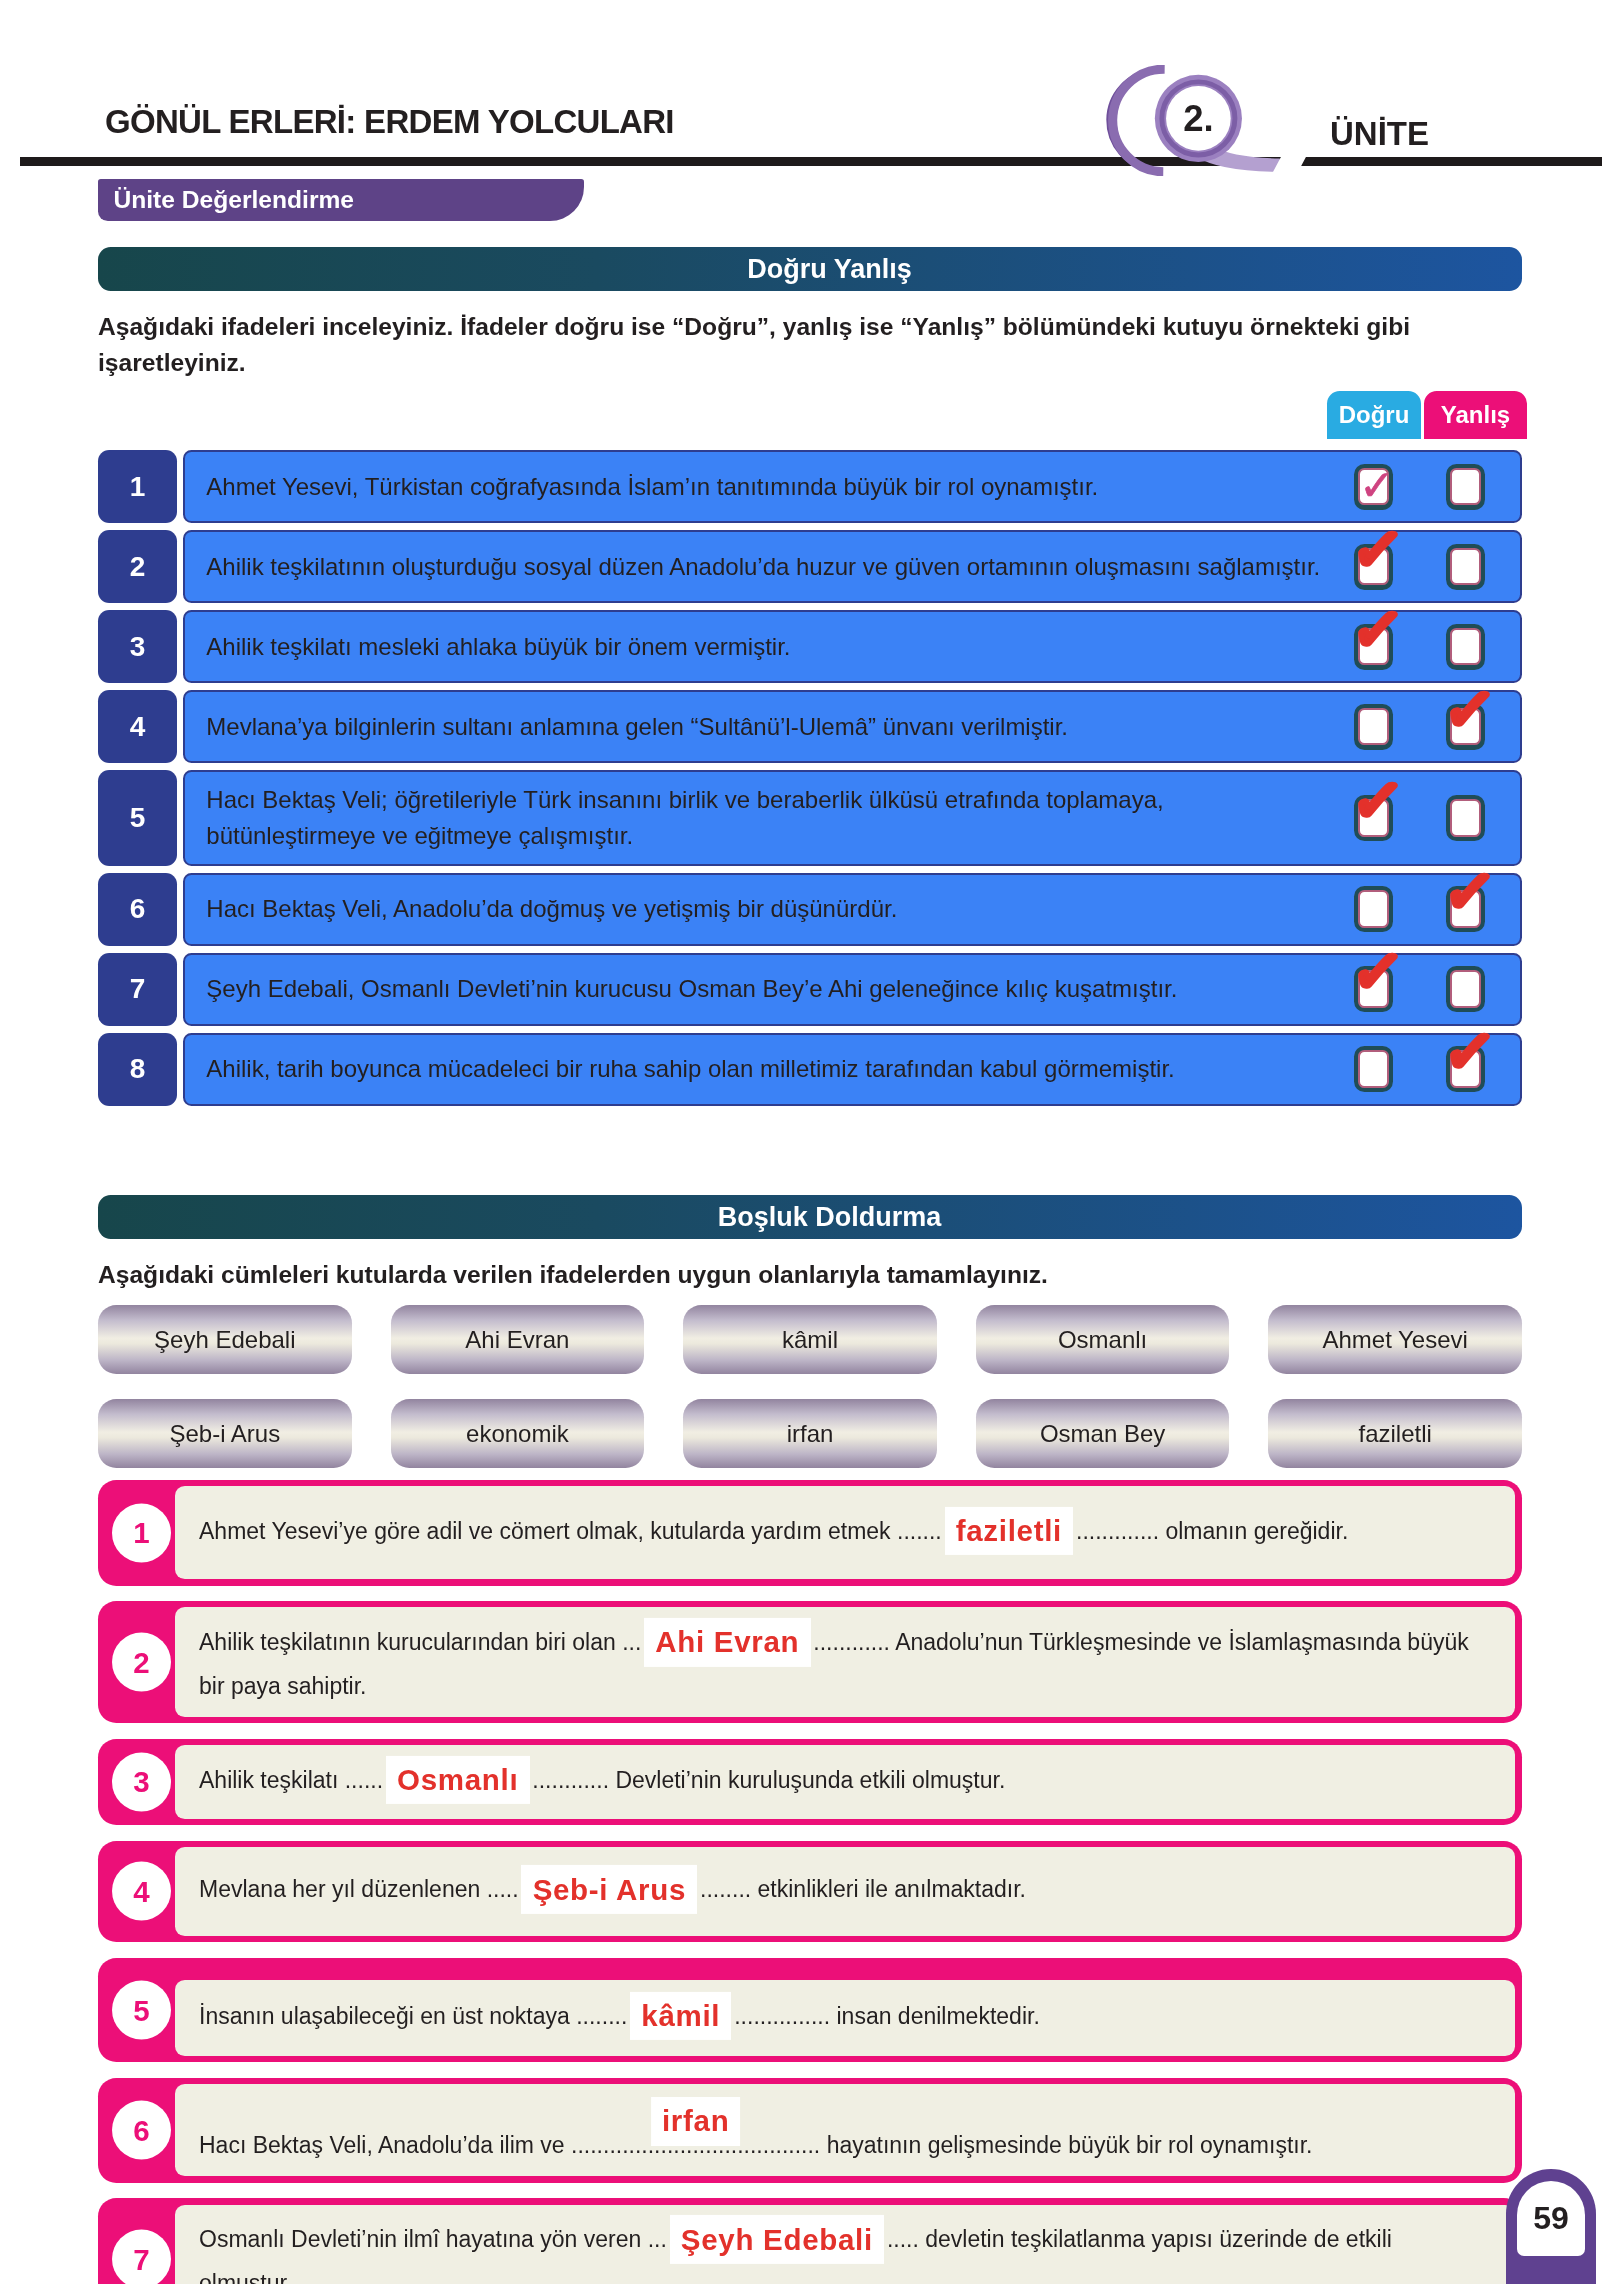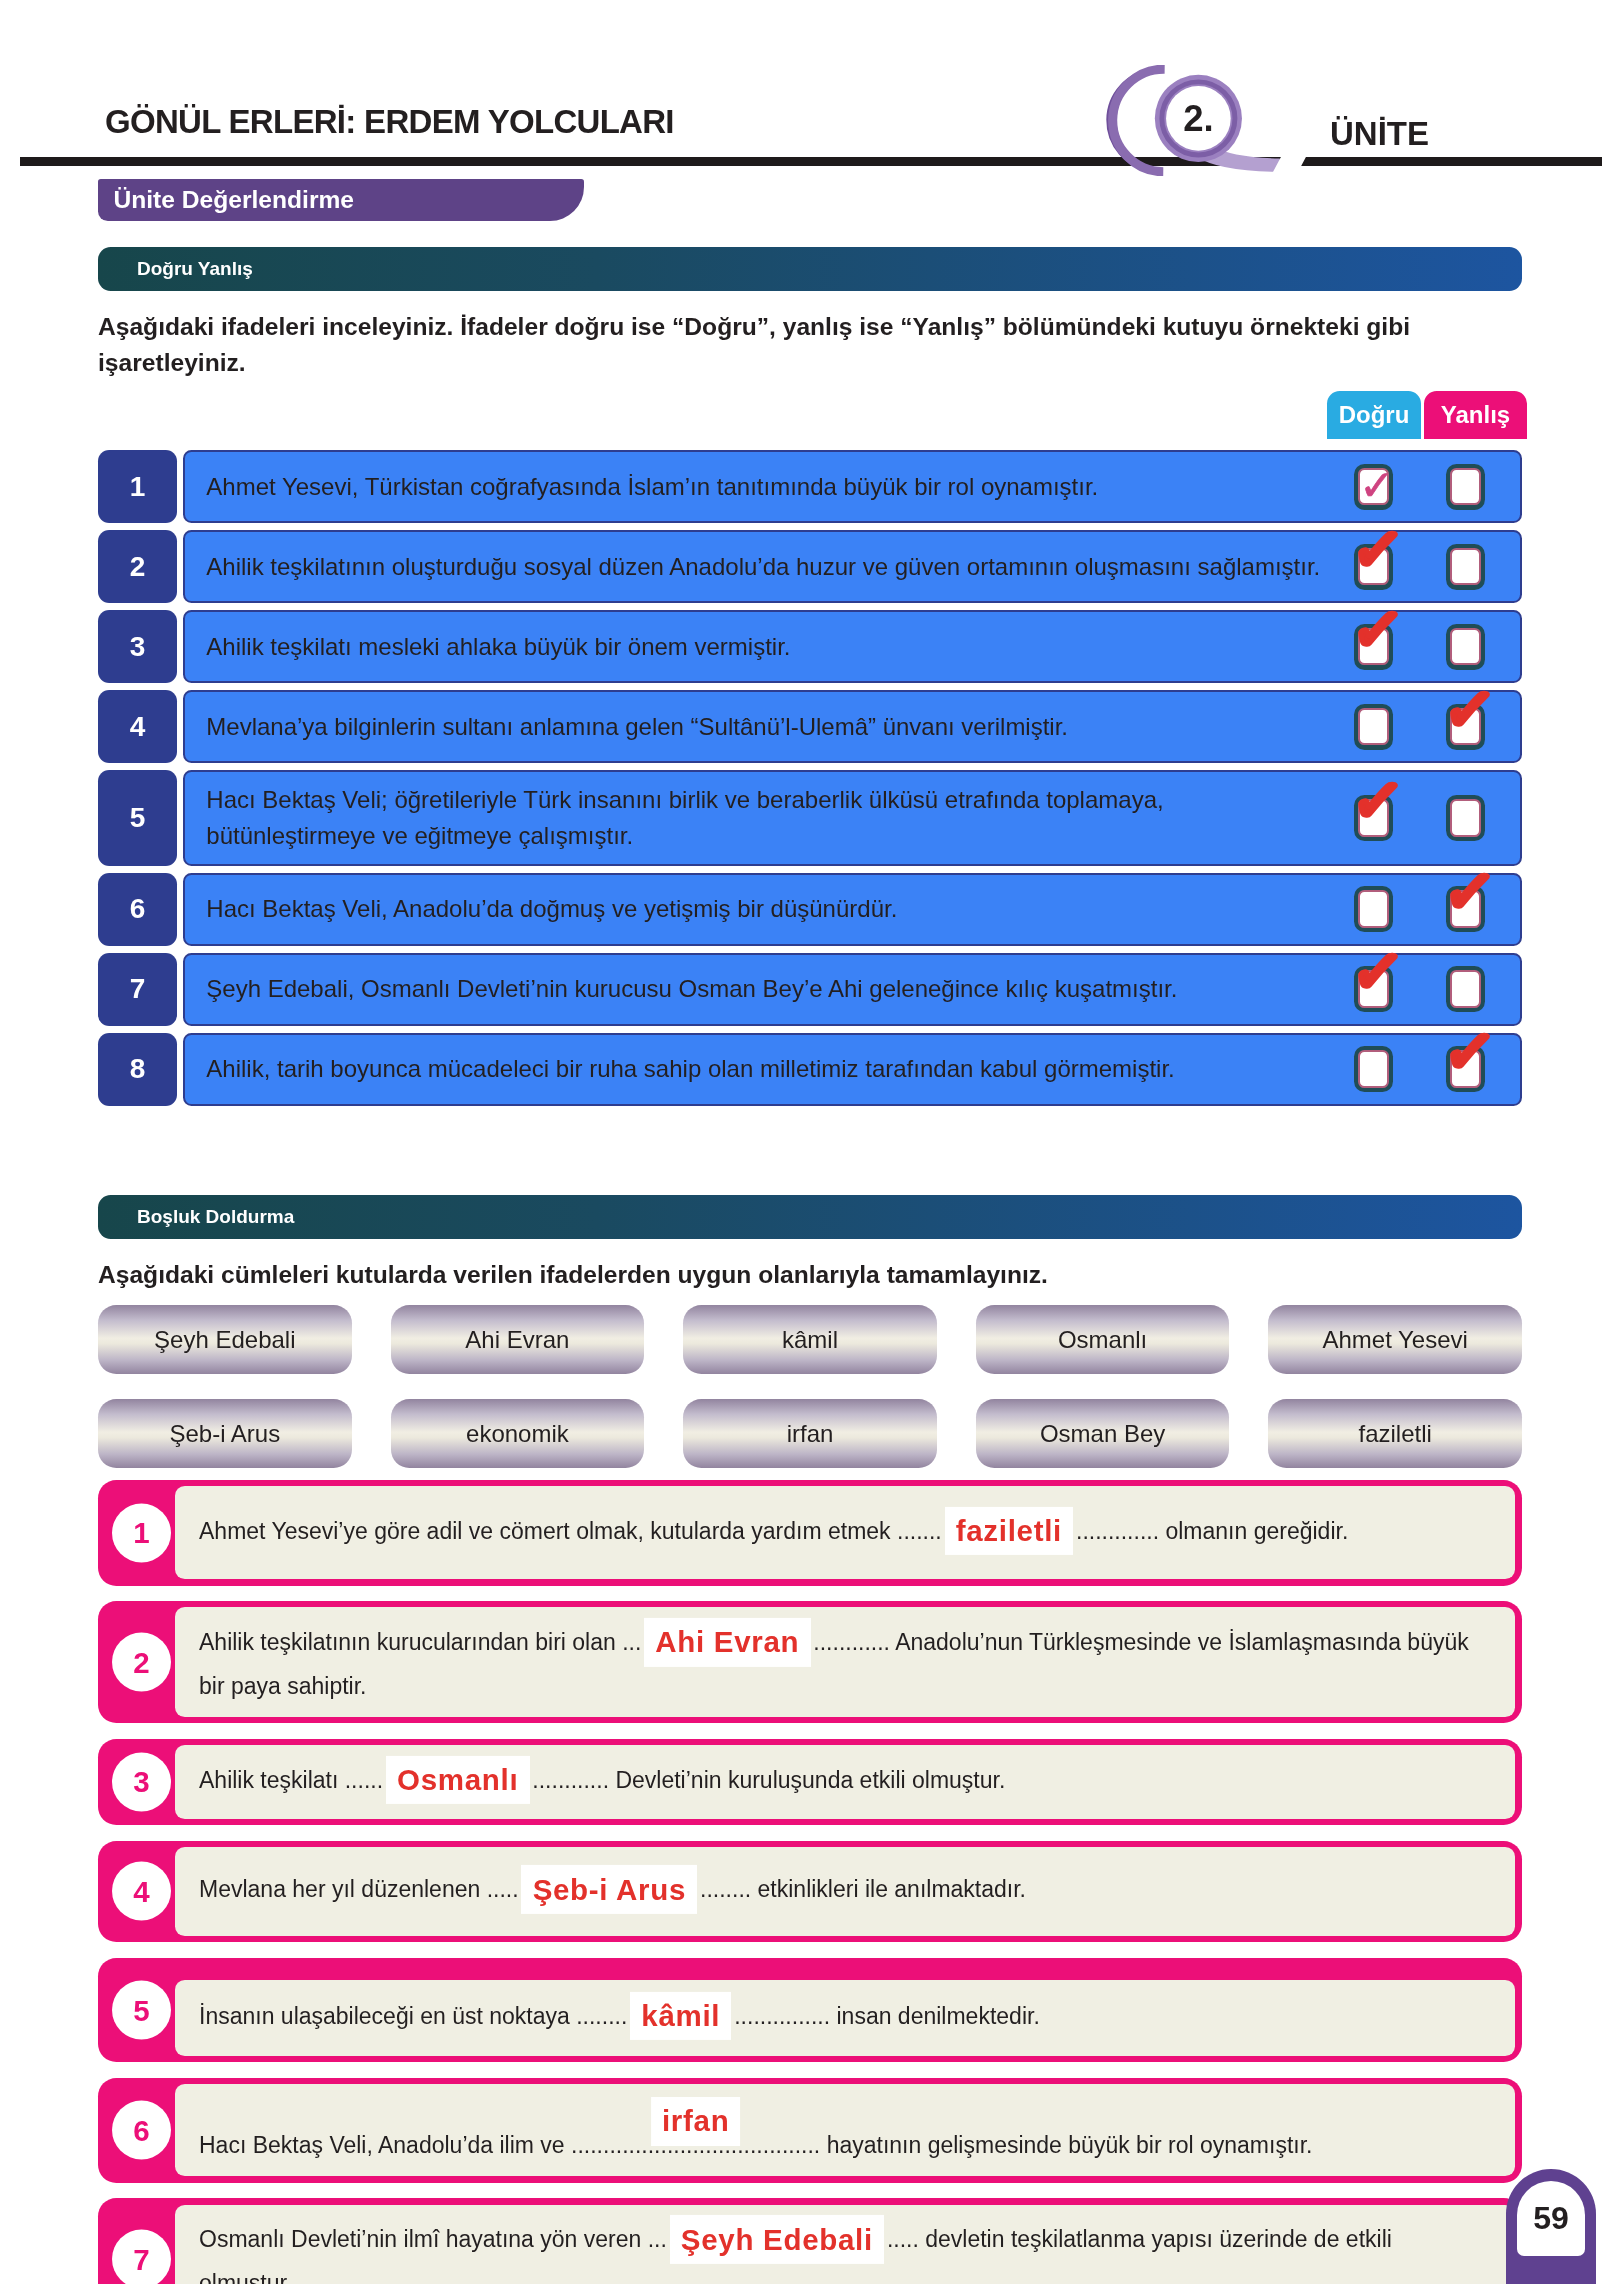--- a/index.html
+++ b/index.html
@@ -29,21 +29,21 @@
     position:absolute;left:98px;top:179px;width:486px;height:42px;
     background:#5e4387;border-radius:2.8px 2.8px 34px 9.8px;
     display:flex;align-items:center;padding-left:15.5px;box-sizing:border-box;
     color:#ffffff;font-size:24.6px;font-weight:bold;z-index:2;
   }
   
   .grad-header{
     position:absolute;left:98px;width:1424px;height:44px;border-radius:12.7px;
     background:linear-gradient(90deg,#17464b 0%,#1a4a60 35%,#1d55a0 100%);
     display:flex;align-items:center;padding-left:39px;box-sizing:border-box;
-    color:#ffffff;font-size:19px;font-weight:bold;
+    color:#ffffff;font-size:27px;font-weight:bold;justify-content:center;
   }
   #tf-header{top:247px;}
   #fb-header{top:1195px;}
   .instruction{
     position:absolute;left:98px;width:1427px;
     font-size:24.6px;font-weight:bold;line-height:1.45;color:#231f20;
   }
   #tf-instruction{top:309px;}
   #fb-instruction{top:1257px;}
   

